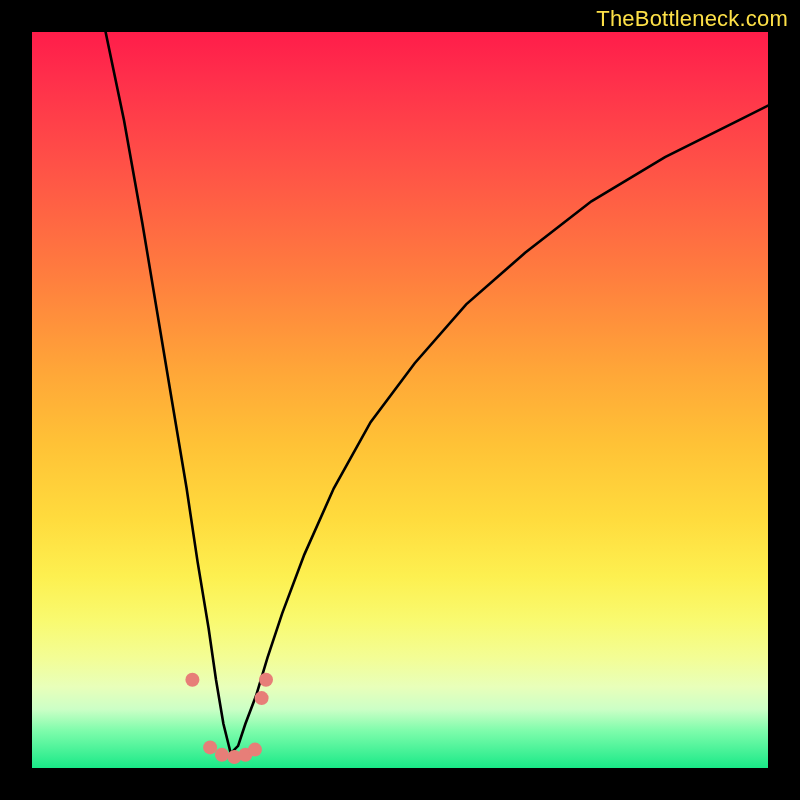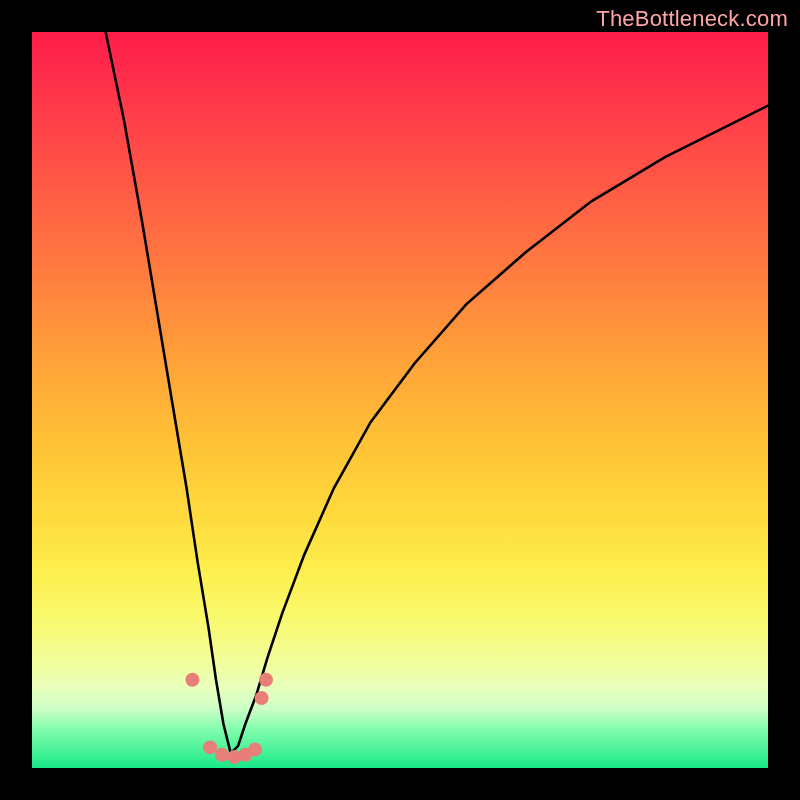--- a/index.html
+++ b/index.html
@@ -55,21 +55,21 @@
     position: absolute;
     left: 0;
     top: 0;
     width: 100%;
     height: 100%;
   }
   .watermark {
     position: absolute;
     top: 6px;
     right: 12px;
-    color: #fca5a5;
+    color: #fde047;
     font-size: 22px;
     letter-spacing: 0.2px;
     user-select: none;
   }
 </style>
 </head>
 <body>
 
 <div class="frame">
 

